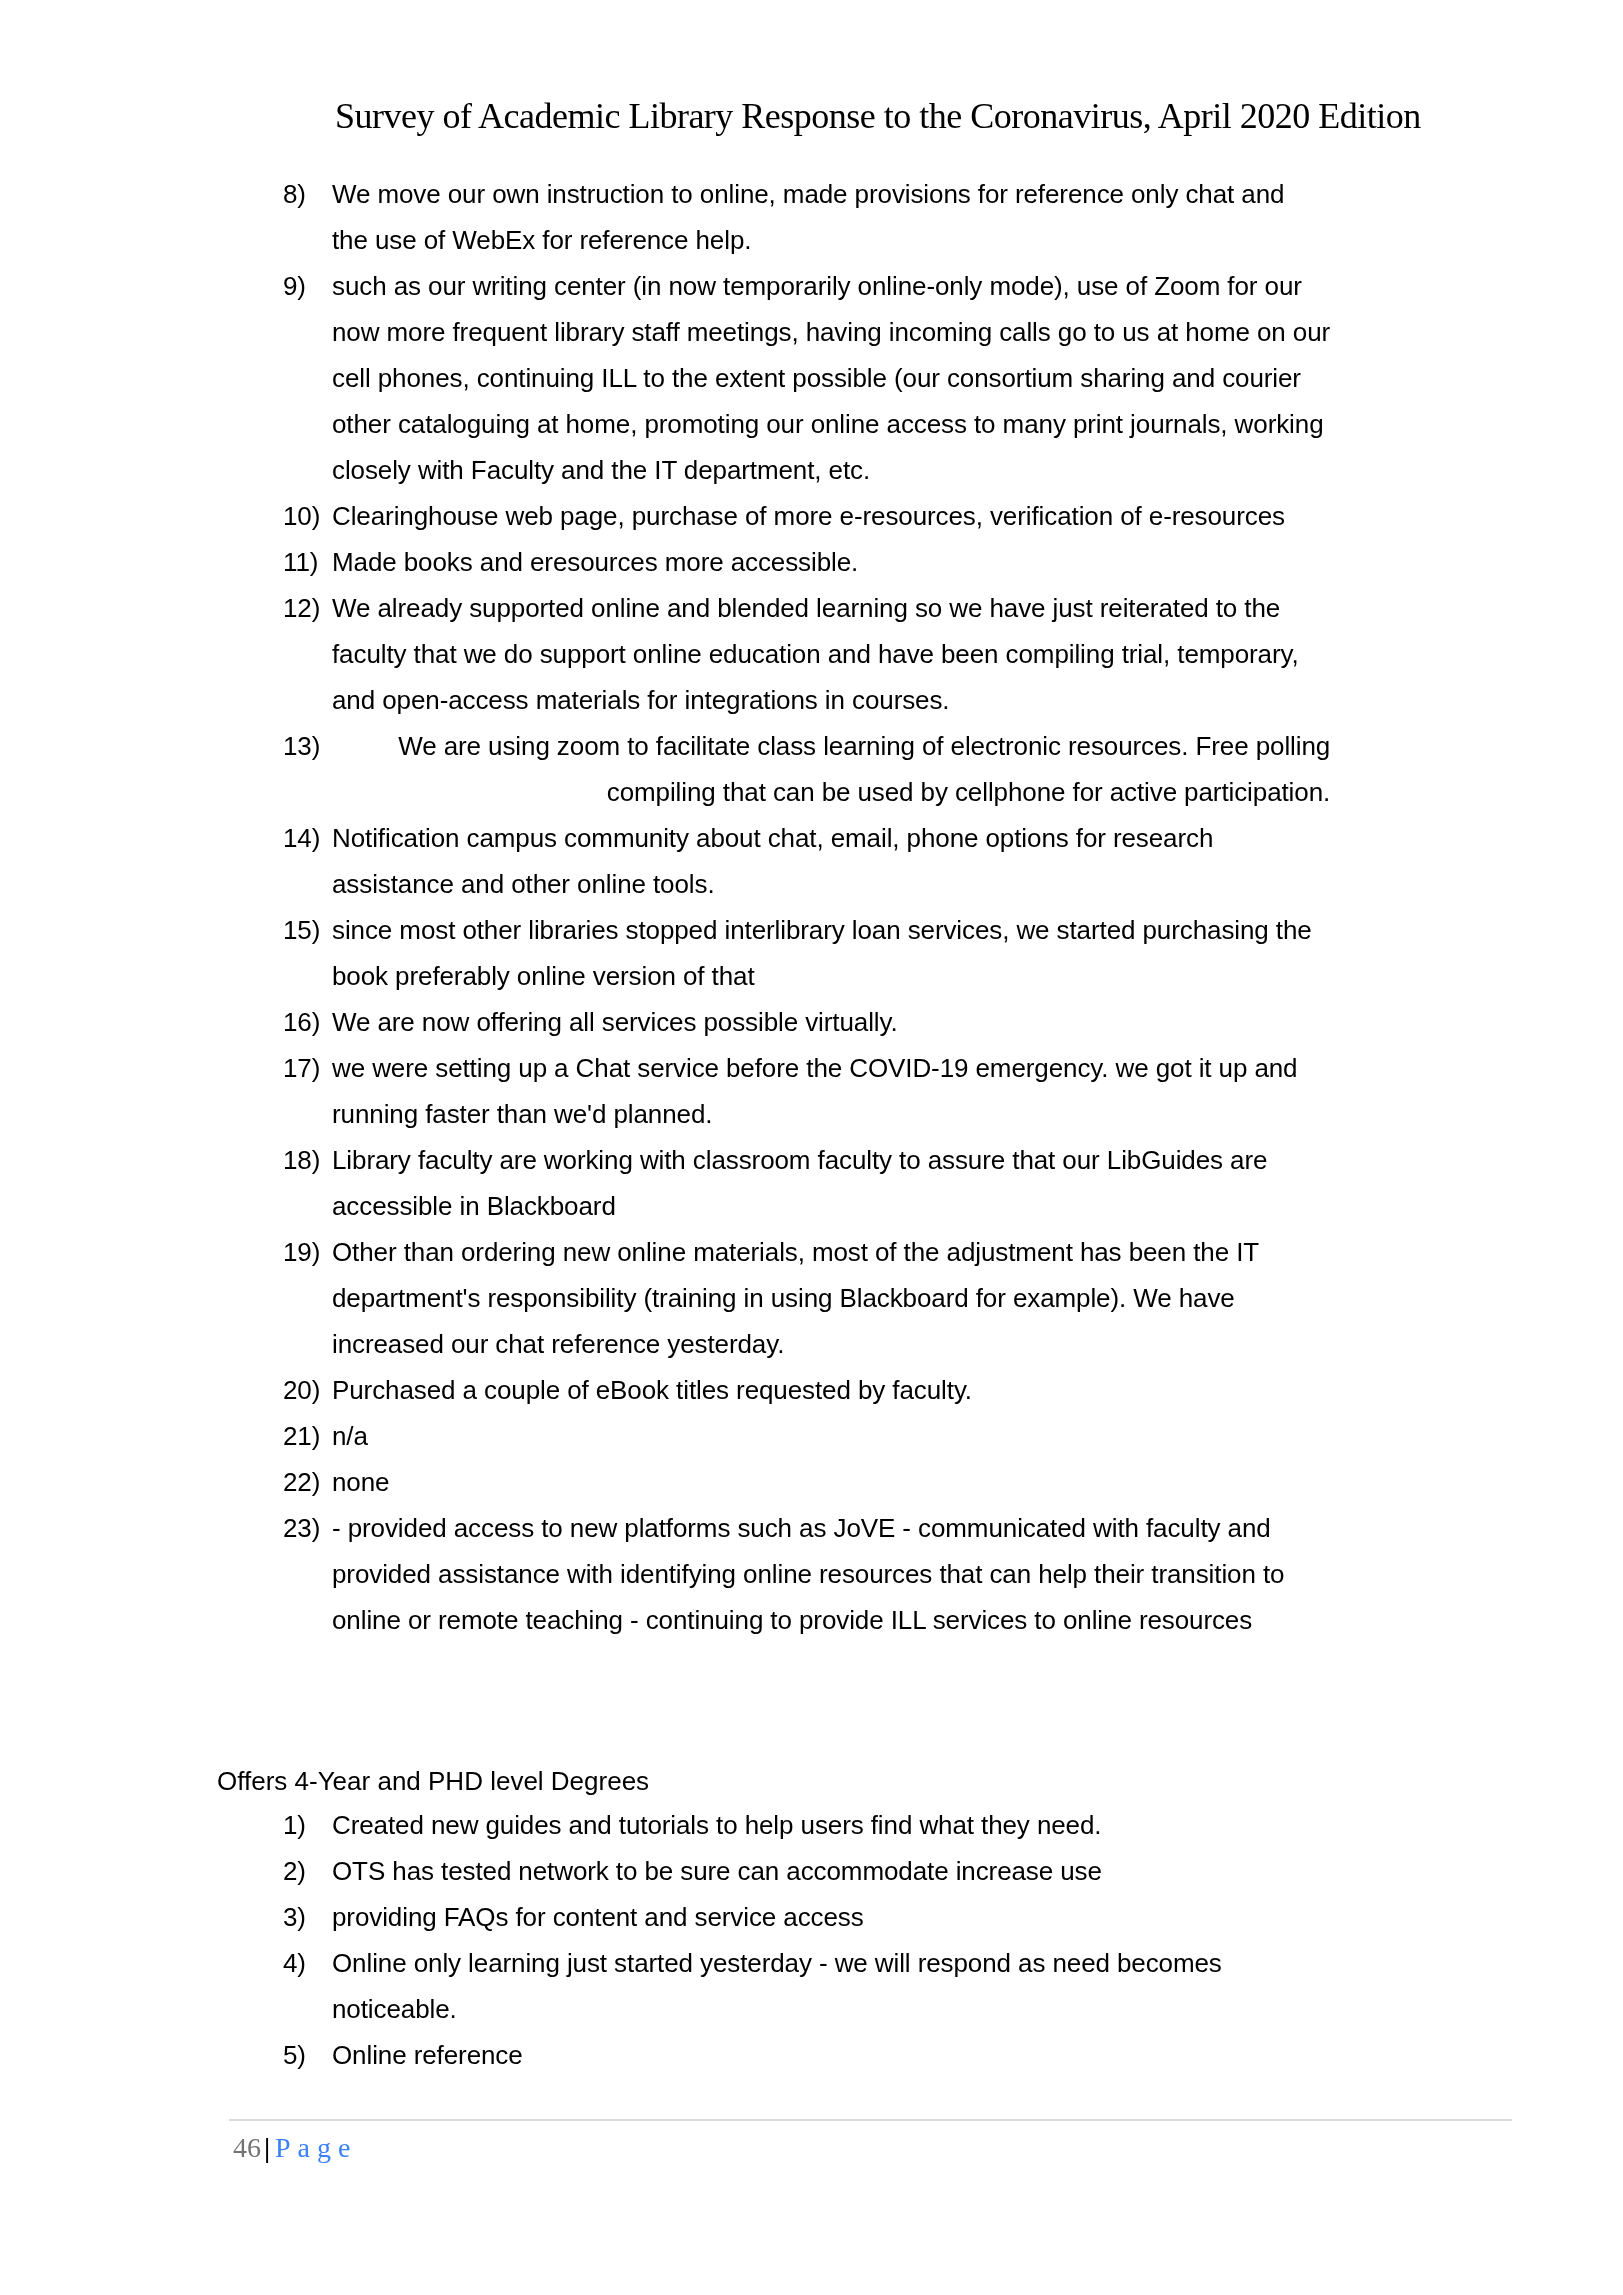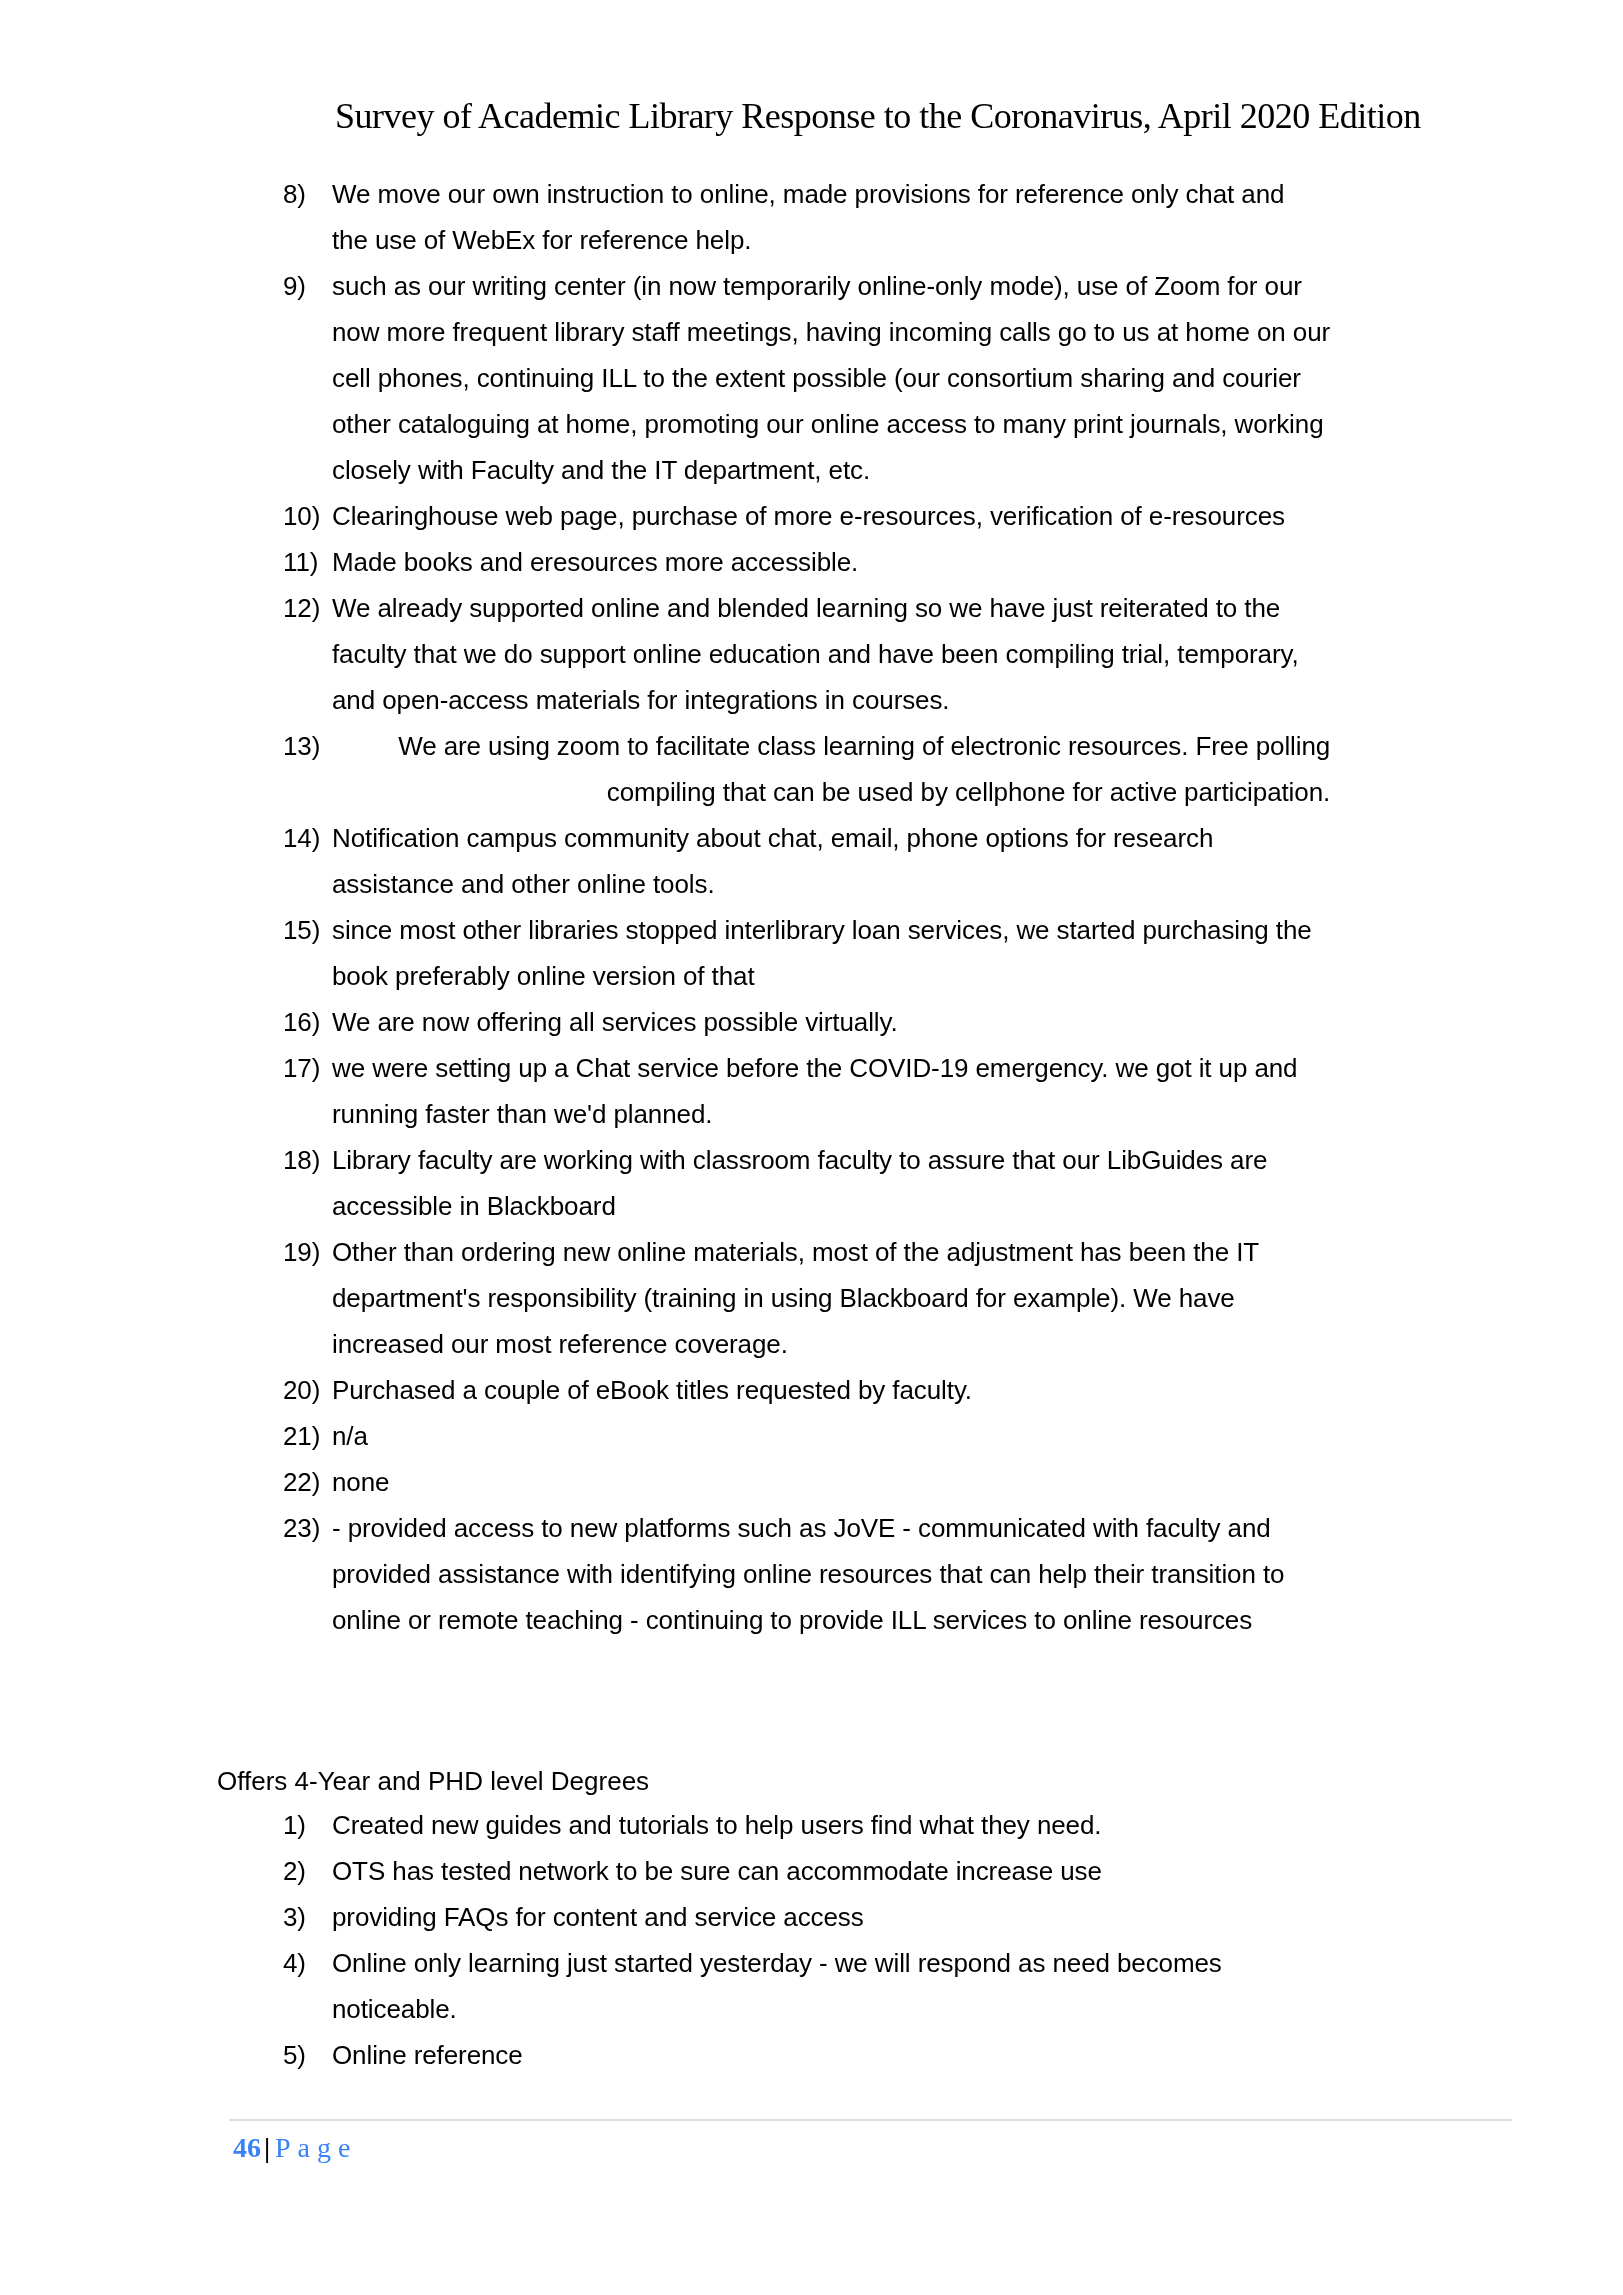--- a/index.html
+++ b/index.html
@@ -69,22 +69,22 @@
   .footer {
     position: absolute;
     left: 233px;
     top: 2130px;
     font-family: "Liberation Serif", "DejaVu Serif", serif;
     font-size: 28px;
     line-height: 35px;
     white-space: nowrap;
   }
   .footer-num {
-    font-weight: bold;
-    color: #3b82f6;
+    font-weight: normal;
+    color: #737373;
   }
   .footer-sep {
     font-weight: bold;
     color: #000000;
     margin: 0 4.7px 0 3.1px;
   }
   .footer-page {
     color: #3b82f6;
     letter-spacing: 7px;
   }
@@ -148,21 +148,21 @@
     </li>
     <li class="item" style="list-style: none;">
       <span class="item-num">18)</span>
       <span class="item-line">Library faculty are working with classroom faculty to assure that our LibGuides are</span>
       <span class="item-line">accessible in Blackboard</span>
     </li>
     <li class="item" style="list-style: none;">
       <span class="item-num">19)</span>
       <span class="item-line">Other than ordering new online materials, most of the adjustment has been the IT</span>
       <span class="item-line">department's responsibility (training in using Blackboard for example). We have</span>
-      <span class="item-line">increased our most reference coverage.</span>
+      <span class="item-line">increased our chat reference yesterday.</span>
     </li>
     <li class="item" style="list-style: none;">
       <span class="item-num">20)</span>
       <span class="item-line">Purchased a couple of eBook titles requested by faculty.</span>
     </li>
     <li class="item" style="list-style: none;">
       <span class="item-num">21)</span>
       <span class="item-line">n/a</span>
     </li>
     <li class="item" style="list-style: none;">

